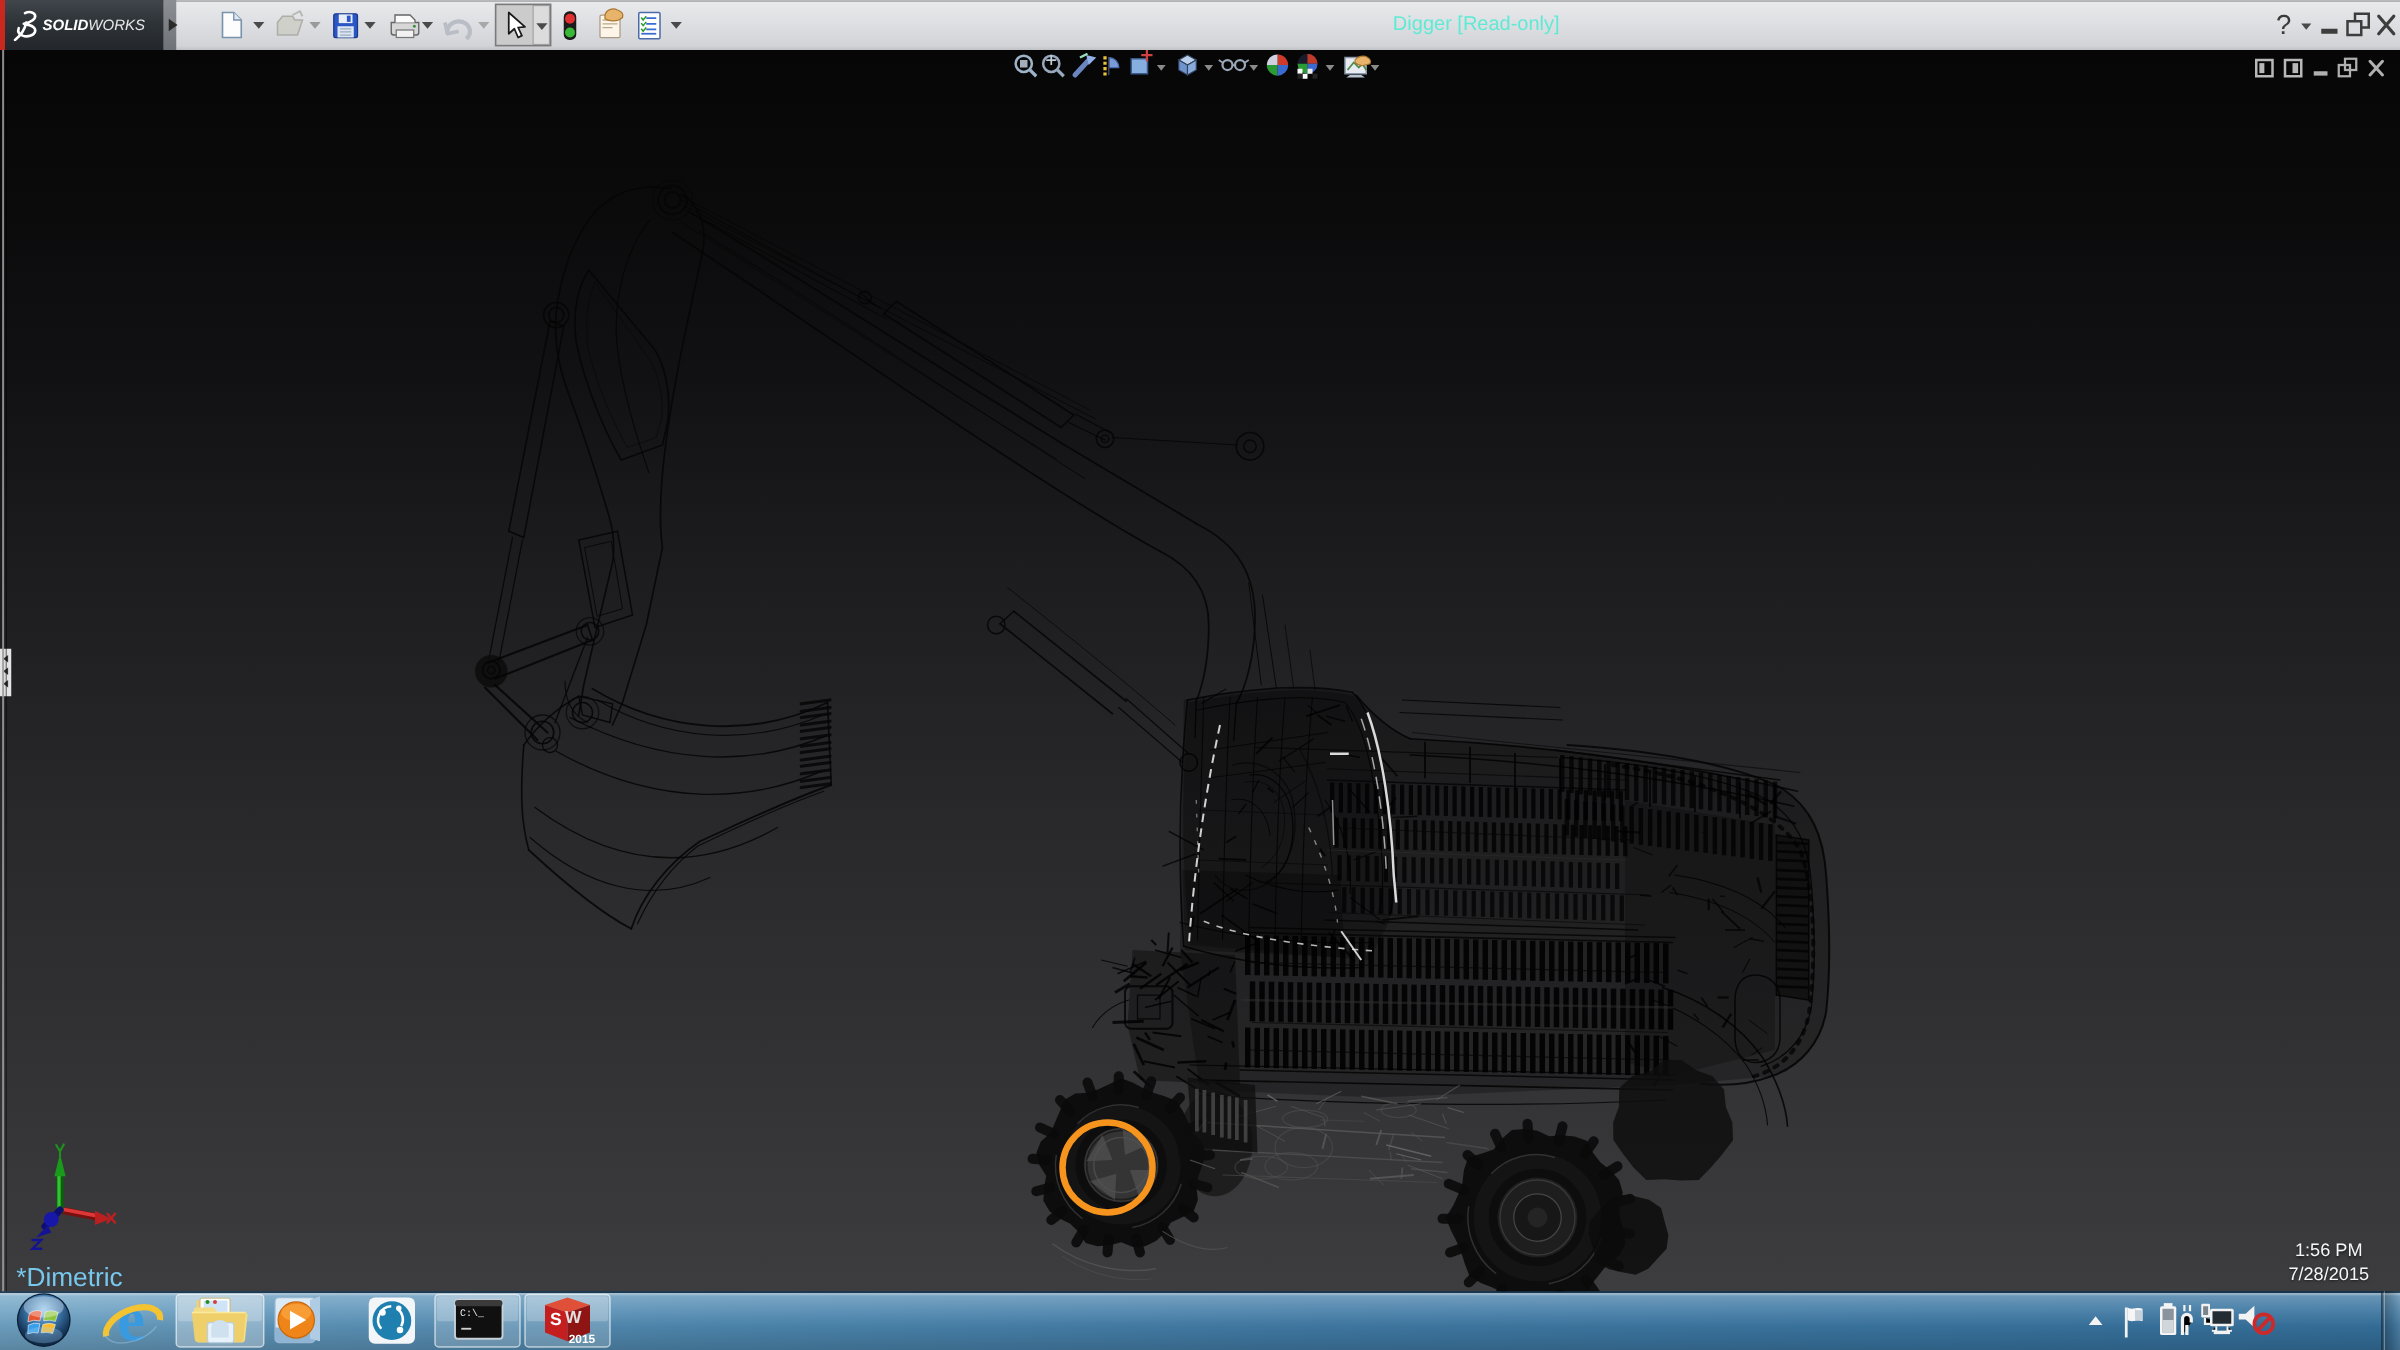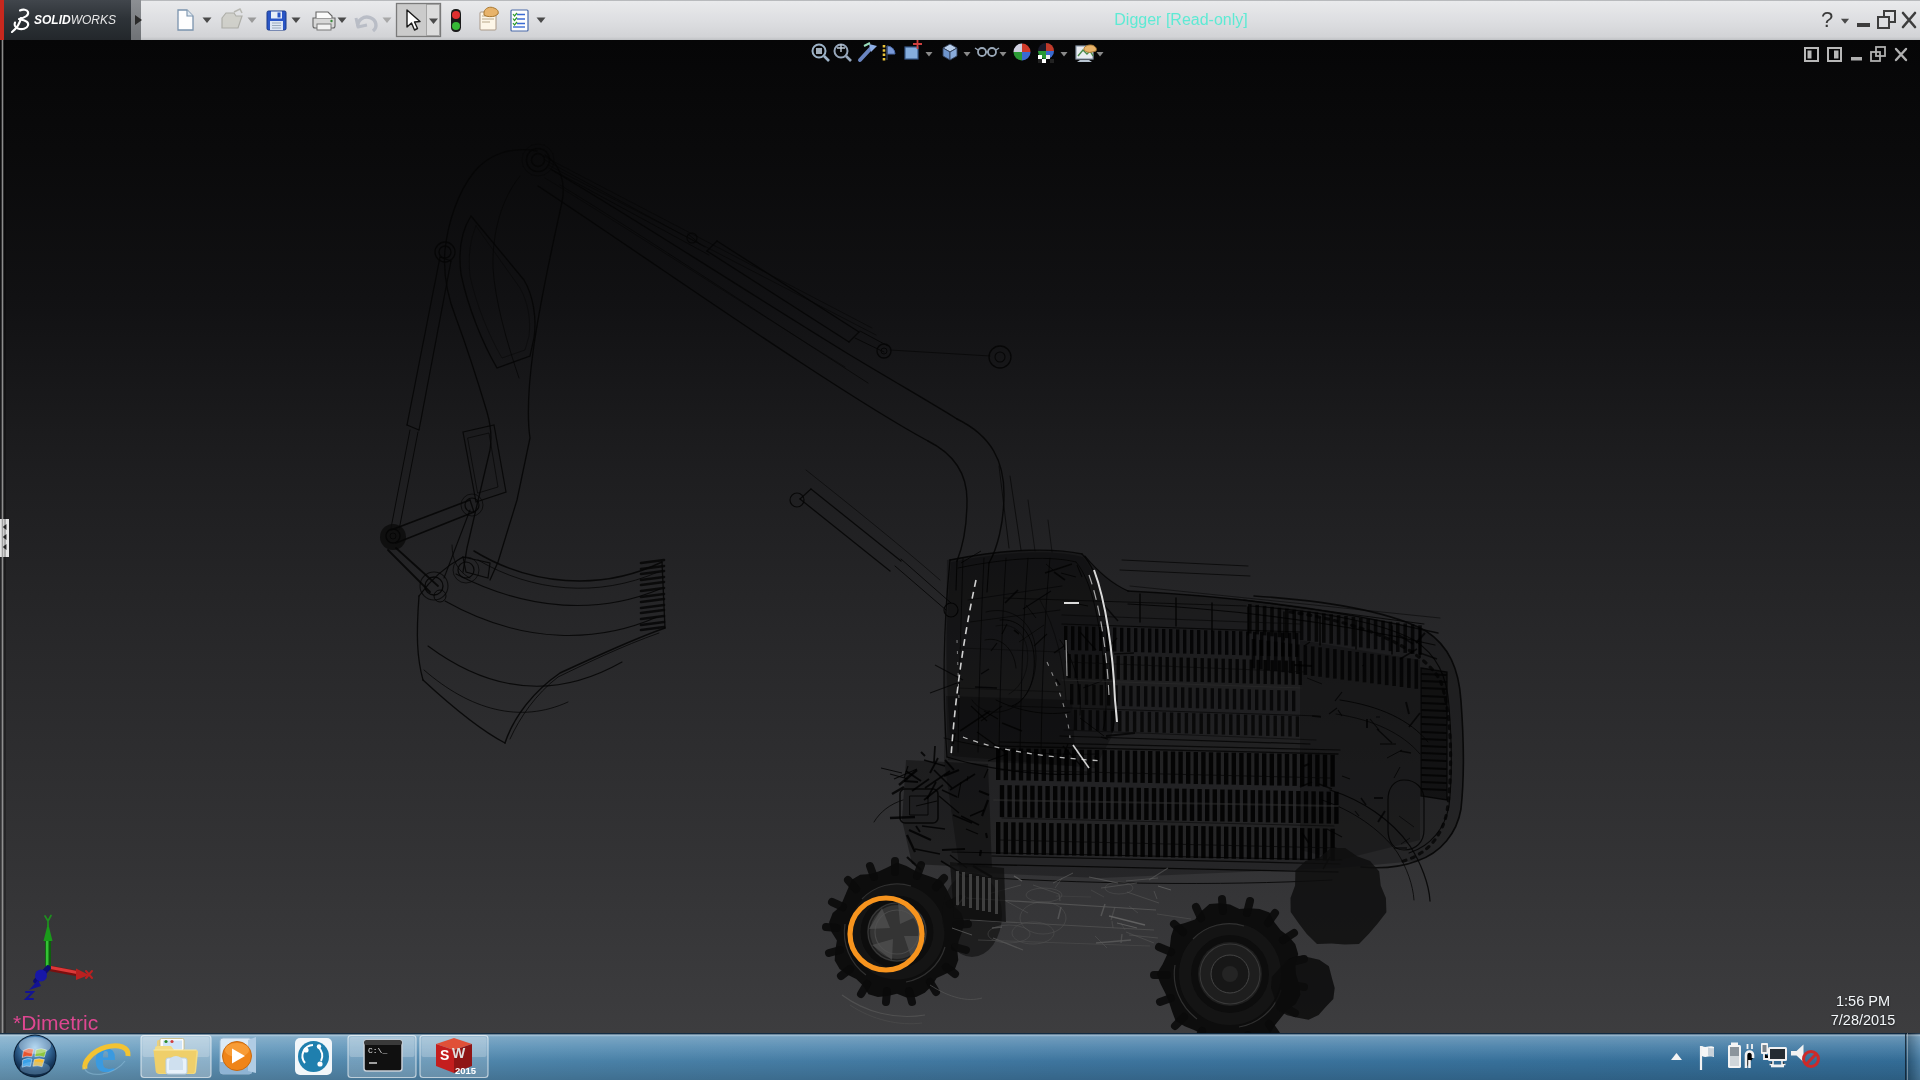--- a/index.html
+++ b/index.html
@@ -10,21 +10,21 @@
     background:linear-gradient(180deg,#41464c 0%,#2e3338 45%,#23272b 100%);}
   #redstrip{position:absolute;left:0;top:0;width:4px;height:40px;background:#c8281e;}
   #graystrip{position:absolute;left:131px;top:0;width:10px;height:40px;background:linear-gradient(180deg,#8c8f93,#6f7276);}
   #logotext{position:absolute;left:31px;top:13px;color:#fff;font-size:12px;font-style:italic;font-weight:bold;letter-spacing:0px;}
   #logotext .lt{font-weight:bold;} #logotext .rt{font-weight:normal;color:#e8e8e8;}
   #logomark{position:absolute;left:9px;top:7px;width:24px;height:26px;}
   #title{position:absolute;left:1181px;top:0;height:40px;transform:translateX(-50%);
     line-height:40px;font-size:16px;color:#5eead4;}
   #viewport{position:absolute;left:0;top:40px;width:1920px;height:993px;
     background:linear-gradient(180deg,#060607 0%,#0a0a0b 11%,#111113 26%,#1c1c1e 41%,#28282a 61%,#333335 83%,#3d3d3f 100%);}
-  #dimetric{position:absolute;left:13px;top:1011px;font-size:21px;color:#ec4899;opacity:0.92;text-align:center;}
+  #dimetric{position:absolute;left:13px;top:1011px;font-size:21px;color:#7dd3fc;opacity:0.92;text-align:center;}
   #taskbar{position:absolute;left:0;top:1033px;width:1920px;height:47px;
     background:linear-gradient(90deg,#6fa3c4 0%,#5e95ba 12%,#4e88b0 30%,#417ba6 55%,#3a76a2 78%,#35719d 100%);}
   #taskbar:before{content:"";position:absolute;left:0;top:0;width:100%;height:100%;
     background:linear-gradient(180deg,rgba(10,30,50,0.85) 0%,rgba(10,30,50,0.85) 2%,rgba(255,255,255,0.55) 4%,rgba(255,255,255,0.25) 8%,rgba(255,255,255,0.12) 30%,rgba(0,0,0,0.05) 60%,rgba(0,0,0,0.18) 100%);}
   #clock{position:absolute;left:1828px;top:992px;width:70px;text-align:center;color:#f4f8fb;
     font-size:14.5px;line-height:19px;text-shadow:0 1px 2px rgba(0,0,0,0.55);}
   #showdesk{position:absolute;left:1905px;top:1033px;width:15px;height:47px;
     background:linear-gradient(90deg,rgba(0,0,0,0.25),rgba(255,255,255,0.1));border-left:1px solid rgba(10,25,40,0.8);box-sizing:border-box;}
   #showdesk:before{content:"";position:absolute;left:1px;top:0;width:1px;height:100%;background:rgba(255,255,255,0.35);}
   svg{position:absolute;left:0;top:0;}

